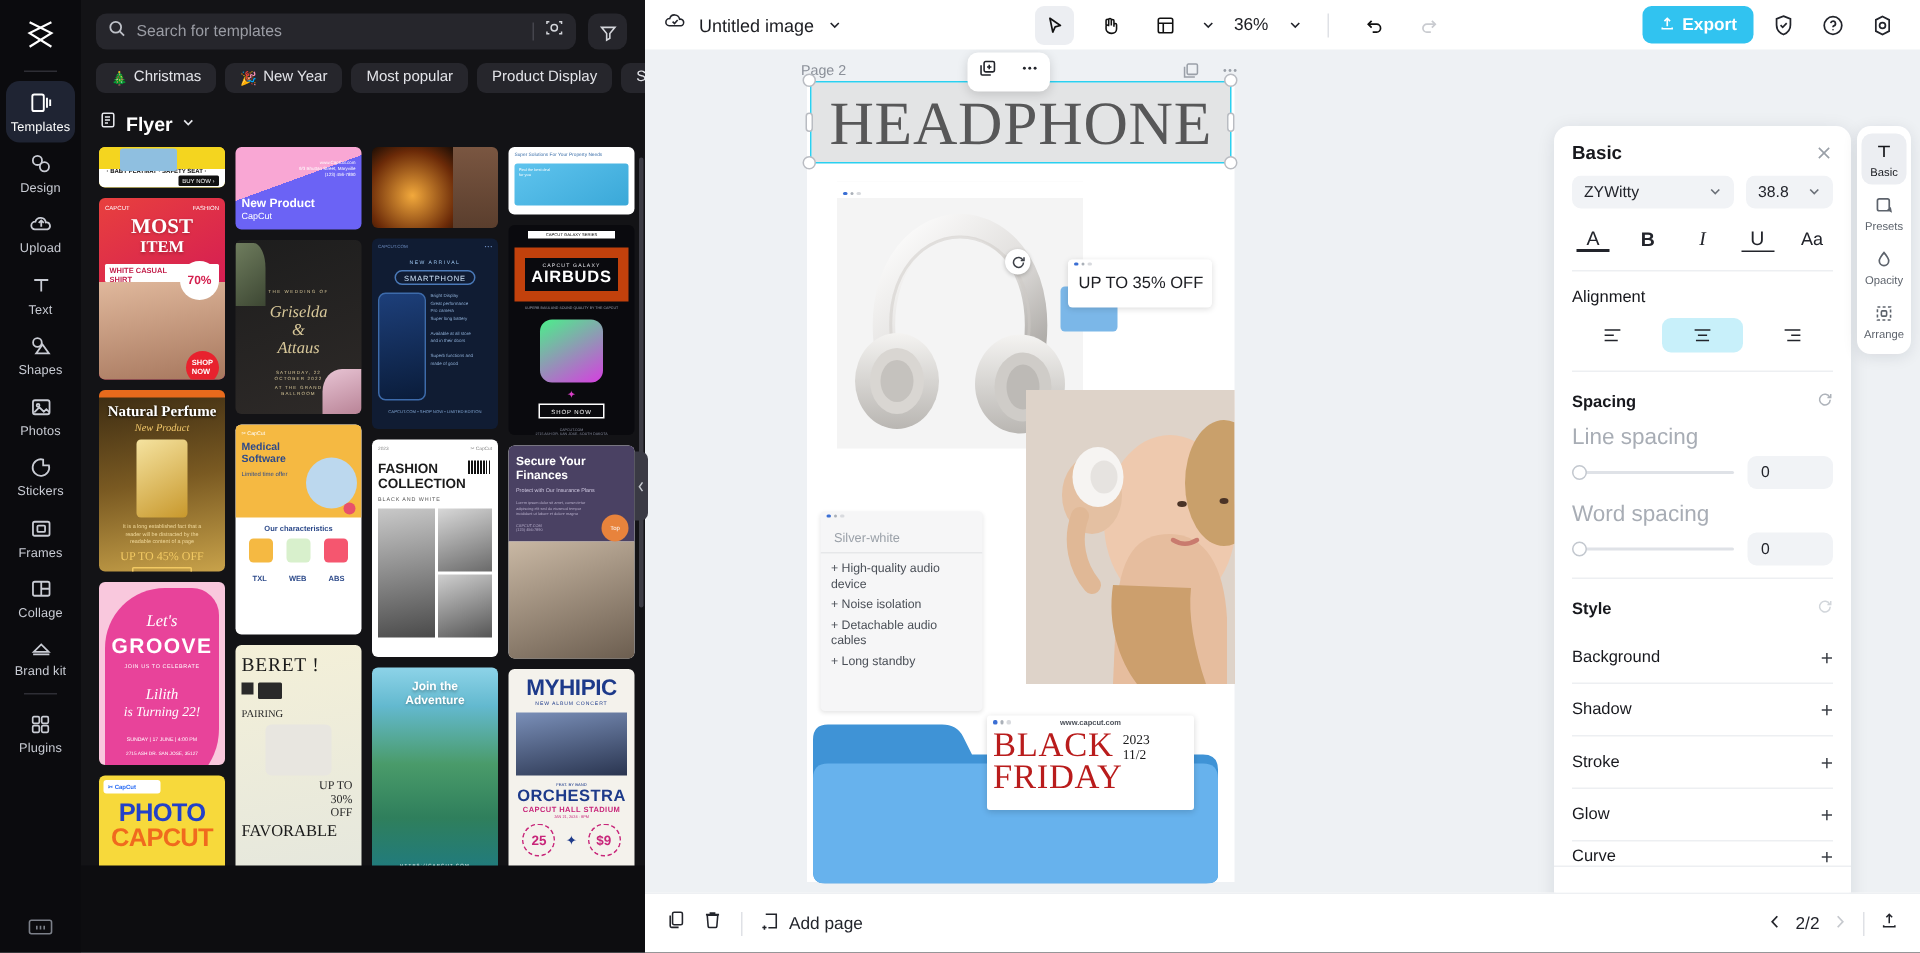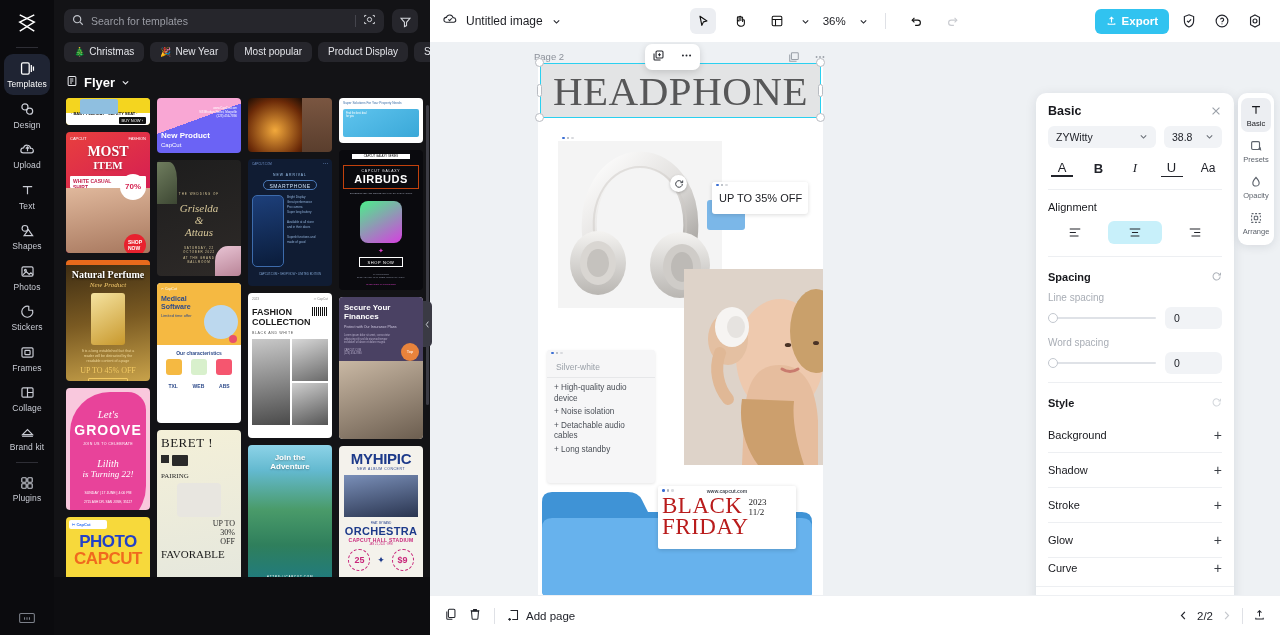--- a/index.html
+++ b/index.html
@@ -73,21 +73,21 @@
     background: #3a3a44; border-radius: 0 5px 5px 0; z-index: 30;
     display:flex; align-items:center; justify-content:center; cursor: pointer;
   }
   .panel-scroll {
     position:absolute; right:1px; top:105px; width:3px; height:300px;
     background:#3c3c44; border-radius:2px;
   }
 
   
   .editor { flex: 1; height: 635px; background: #fff; display: flex; flex-direction: column; position: relative; }
-  .topbar { height: 42px; background:#fff; display: flex; align-items: center; padding: 0 12px; gap: 8px; }
+  .topbar { height: 33px; background:#fff; display: flex; align-items: center; padding: 0 12px; gap: 8px; }
   .doc-name { display:flex; align-items:center; gap:9px; cursor:pointer; }
   .doc-name .nm { font-size: 12px; color: #1c1d22; }
   .top-mid { margin-left: auto; display:flex; align-items:center; gap: 11px; }
   .tool-btn {
     width: 26px; height: 26px; border-radius: 6px; display:flex;
     align-items:center; justify-content:center; cursor:pointer;
   }
   .tool-btn.sel { background: #eceef2; }
   .zoomv { font-size: 11.5px; color: #1c1d22; padding: 0 2px; }
   .divider-v { width:1px; height:16px; background:#dfe1e6; margin: 0 6px; }
@@ -201,21 +201,21 @@
   .spacing-head .t { font-size:11px; font-weight:bold; color:#17181d; }
   .spacing-head .rst { margin-left:auto; cursor:pointer; }
   .slide-row { display:flex; align-items:center; gap:9px; padding-bottom:8px; }
   .slider { flex:1; height:12px; position:relative; display:flex; align-items:center; }
   .strack { height:2px; background:#dfe2e7; width:100%; border-radius:2px; }
   .sknob { position:absolute; left:0; width:10px; height:10px; border-radius:50%; background:#fff; border:1.5px solid #c3c8cf; }
   .numbox {
     width:57px; height:22px; background:#f1f3f6; border-radius:6px;
     display:flex; align-items:center; padding-left:9px; font-size:10.5px; color:#22242b;
   }
-  .lbl-gray { font-size:10px; color:#a8adb5; padding-bottom:4px; }
+  .lbl-gray { font-size:15px; color:#a8adb5; padding-bottom:4px; }
   .style-row { display:flex; align-items:center; height:34px; cursor:pointer; }
   .style-row .n { font-size:11px; color:#17181d; }
   .style-row .p { margin-left:auto; color:#3b3f46; font-size:14px; }
   .props-foot {
     height:34px; border-top:1px solid #edeff2; display:flex;
     align-items:center; justify-content:center; gap:6px; cursor:pointer;
   }
   .sidetabs {
     position:absolute; right:6px; top:51px; width:36px;
     background:#fff; border-radius:9px; box-shadow:0 2px 10px rgba(20,30,50,.10);
@@ -542,21 +542,21 @@
         </div>
       </div>
 
       <div class="col">
         <div class="tcard" style="height:46px;background:#fff;">
           <div style="font-size:3.2px;color:#3a6ea8;padding:3px 4px">Super Solutions For Your Property Needs</div>
           <div style="margin:1px 4px;height:28px;background:linear-gradient(150deg,#5fc4ee,#3aa8d8);border-radius:2px;font-size:2.6px;color:#fff;padding:3px">Find the best deal<br>for you</div>
         </div>
         <div class="tcard" style="height:143px;background:#0a0a0e;position:relative">
           <div style="margin:4px auto 0;width:58px;height:5px;background:#fff;font-size:2.8px;text-align:center;line-height:5px;color:#000">CAPCUT GALAXY SERIES</div>
-          <div style="margin:6px 4px 0;border:1px solid #c2410c;padding:3px;text-align:center">
+          <div style="margin:6px 4px 0;border:7px solid #c2410c;padding:3px;text-align:center">
             <div style="color:#e8e8ee;font-size:3.4px;letter-spacing:.8px">CAPCUT GALAXY</div>
             <div style="color:#fff;font-size:11px;font-weight:bold;letter-spacing:.5px">AIRBUDS</div>
           </div>
           <div style="color:#9aa0b0;font-size:2.4px;text-align:center;padding-top:3px">SUPERB BASS AND SOUND QUALITY BY THE CAPCUT</div>
           <div style="margin:6px auto 0;width:42px;height:42px;background:linear-gradient(150deg,#4af08a,#d63fe0);border-radius:8px"></div>
           <div style="text-align:center;color:#d93fc7;font-size:7px;margin-top:4px">✦</div>
           <div style="margin:2px auto 0;width:44px;height:10px;border:1px solid #fff;color:#fff;font-size:4px;text-align:center;line-height:10px;letter-spacing:.6px">SHOP NOW</div>
           <div style="text-align:center;color:#8a8fa0;font-size:2.4px;padding-top:6px;line-height:3.4px">CAPCUT.COM<br>2715 ASH DR. SAN JOSE, SOUTH DAKOTA</div>
           <div style="text-align:center;color:#d93fc7;font-size:2.4px;padding-top:3px">SHOP NOW CAPCUT.COM</div>
         </div>

